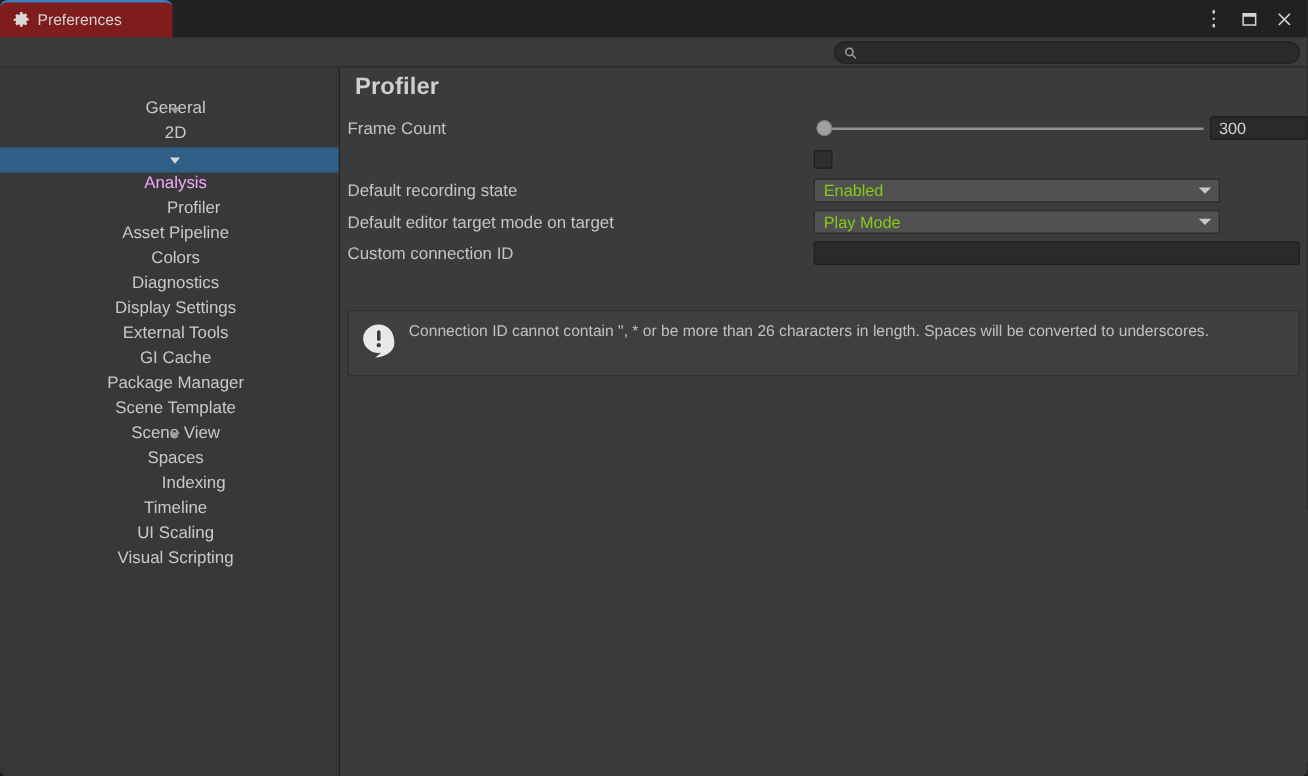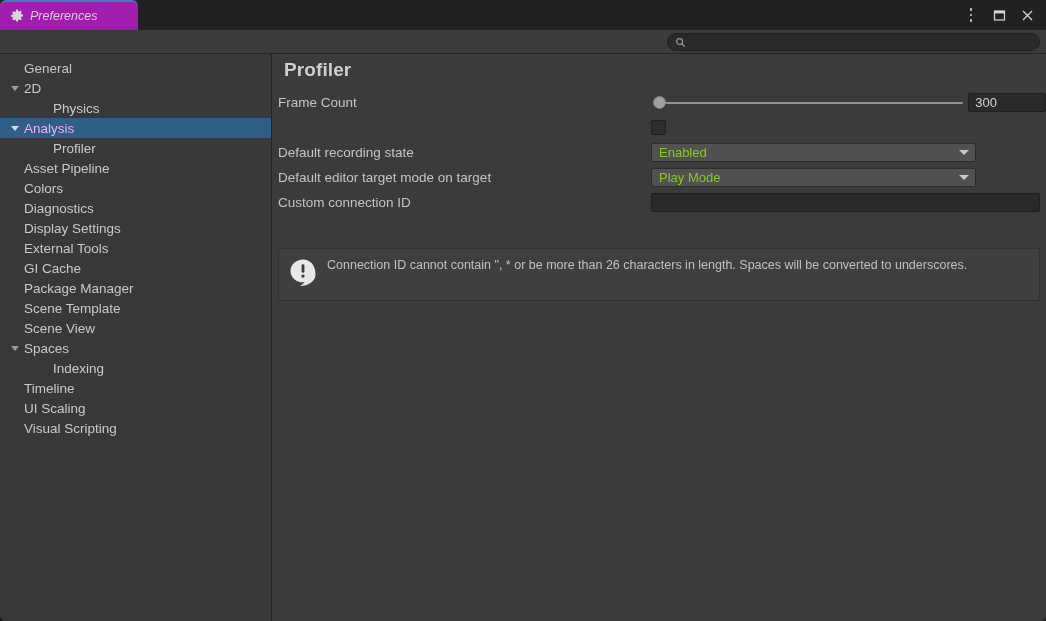--- a/index.html
+++ b/index.html
@@ -35,28 +35,27 @@
     width: 1046px;
     height: 30px;
     background: #212121;
     display: flex;
     align-items: flex-start;
   }
   .tab {
     position: relative;
     height: 30px;
     min-width: 138px;
-    background: #a21caf;
+    background: #7f1d1d;
     border-top: 2px solid #3e7ebc;
     border-radius: 6px 6px 0 0;
     display: flex;
     align-items: center;
     padding: 0 14px 0 10px;
     box-sizing: border-box;
-    font-style: italic;
   }
   .tab-gear {
     width: 14px;
     height: 14px;
     margin-right: 6px;
     flex: 0 0 auto;
     display: block;
   }
   .tab-label {
     font-size: 12.5px;
@@ -153,20 +152,21 @@
   .tree-item {
     position: relative;
     height: 20px;
     display: flex;
     align-items: center;
     font-size: 13.5px;
     color: #c9c9c9;
     padding-left: 8px;
     box-sizing: border-box;
     white-space: nowrap;
+    flex-direction: column;
   }
   .tree-item.selected {
     background: #2f5f87;
     color: #f0abfc;
   }
   .tw {
     width: 14px;
     height: 20px;
     flex: 0 0 auto;
     display: flex;

